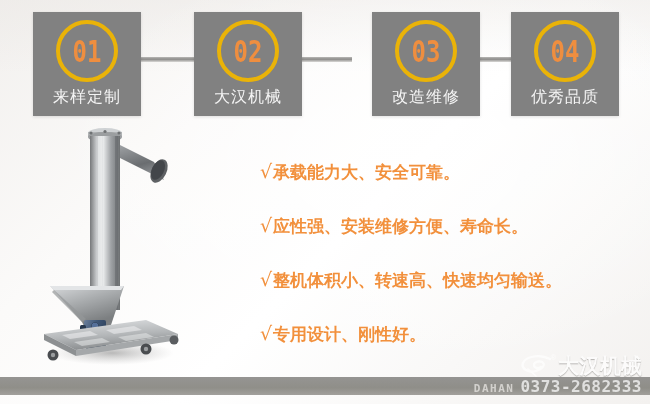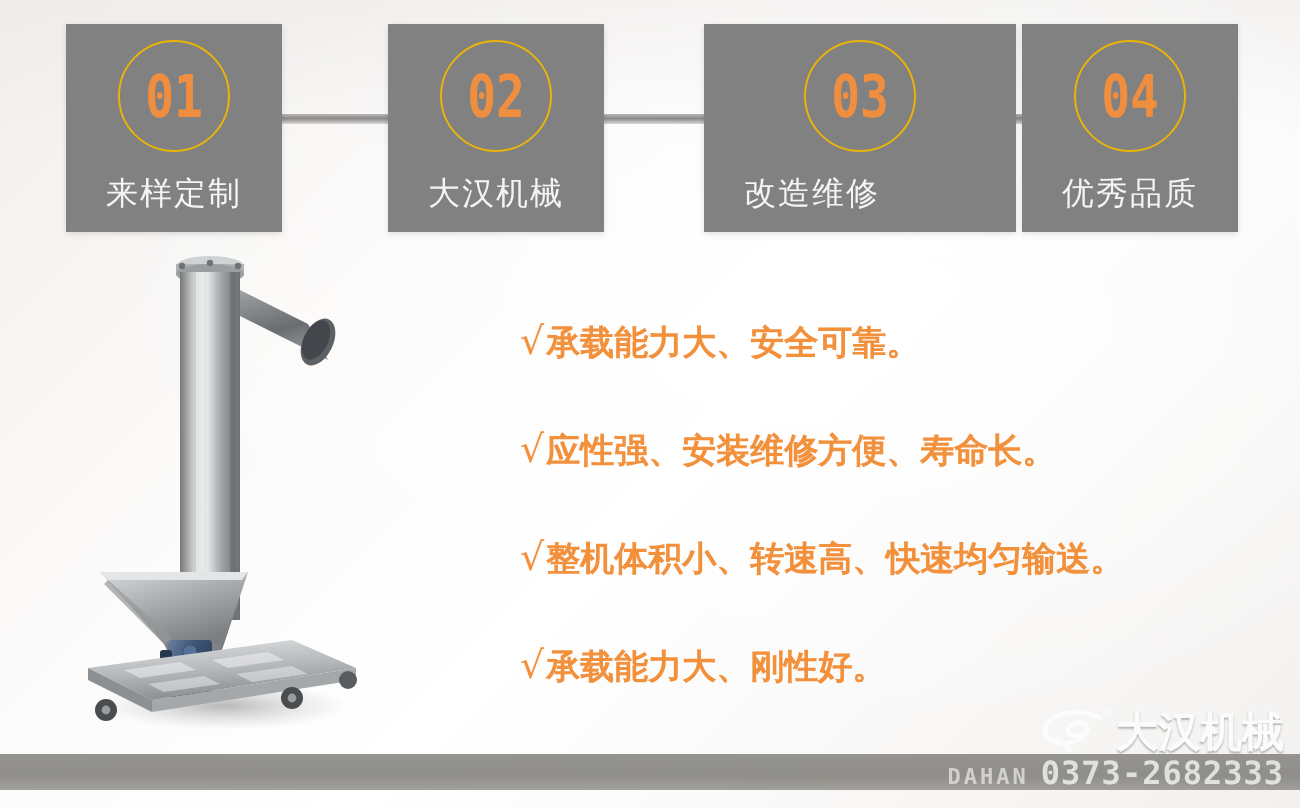--- a/index.html
+++ b/index.html
@@ -54,21 +54,21 @@
     z-index: 2;
     box-shadow: 0 1px 3px rgba(0,0,0,0.12);
   }
   .step-badge {
     position: absolute;
     top: 8px;
     left: 50%;
     transform: translateX(-50%);
     width: 54px;
     height: 54px;
-    border: 1px solid #eab308;
+    border: 4px solid #eab308;
     border-radius: 50%;
     display: flex;
     align-items: center;
     justify-content: center;
   }
   .step-num {
     font-family: "DejaVu Sans Mono", "Liberation Mono", monospace;
     font-size: 25px;
     font-weight: bold;
     color: #ef8e3f;
@@ -216,21 +216,21 @@
       <div class="step-label">来样定制</div>
     </div>
 
     <div class="step-card" style="left:194px;">
       <div class="step-badge">
         <span class="step-num">02</span>
       </div>
       <div class="step-label">大汉机械</div>
     </div>
 
-    <div class="step-card" style="left:352px;padding-left:48px;">
+    <div class="step-card" style="left:372px;">
       <div class="step-badge">
         <span class="step-num">03</span>
       </div>
       <div class="step-label">改造维修</div>
     </div>
 
     <div class="step-card" style="left:511px;">
       <div class="step-badge">
         <span class="step-num">04</span>
       </div>
@@ -328,21 +328,21 @@
     <div class="feature-line">
       <span class="check-mark">√</span>
       <span class="feature-text">应性强、安装维修方便、寿命长。</span>
     </div>
     <div class="feature-line">
       <span class="check-mark">√</span>
       <span class="feature-text">整机体积小、转速高、快速均匀输送。</span>
     </div>
     <div class="feature-line">
       <span class="check-mark">√</span>
-      <span class="feature-text">承载能力大、刚性好。</span>
+      <span class="feature-text">专用设计、刚性好。</span>
     </div>
   </div>
 
   <div class="brand-bar"></div>
 
   <div class="brand-block">
     <div class="brand-top">
       <span class="brand-swoosh">
         <svg width="34" height="22" viewBox="0 0 34 22" xmlns="http://www.w3.org/2000/svg">
           <path d="M30 4 C20 -1 6 1 3 8 C0.5 14 9 18 16 16 C23 14 26 9 22 7 C19 5.5 14 7 14 10 C14 13 18 14 21 12" fill="none" stroke="#ffffff" stroke-width="2.2" stroke-linecap="round"></path>

